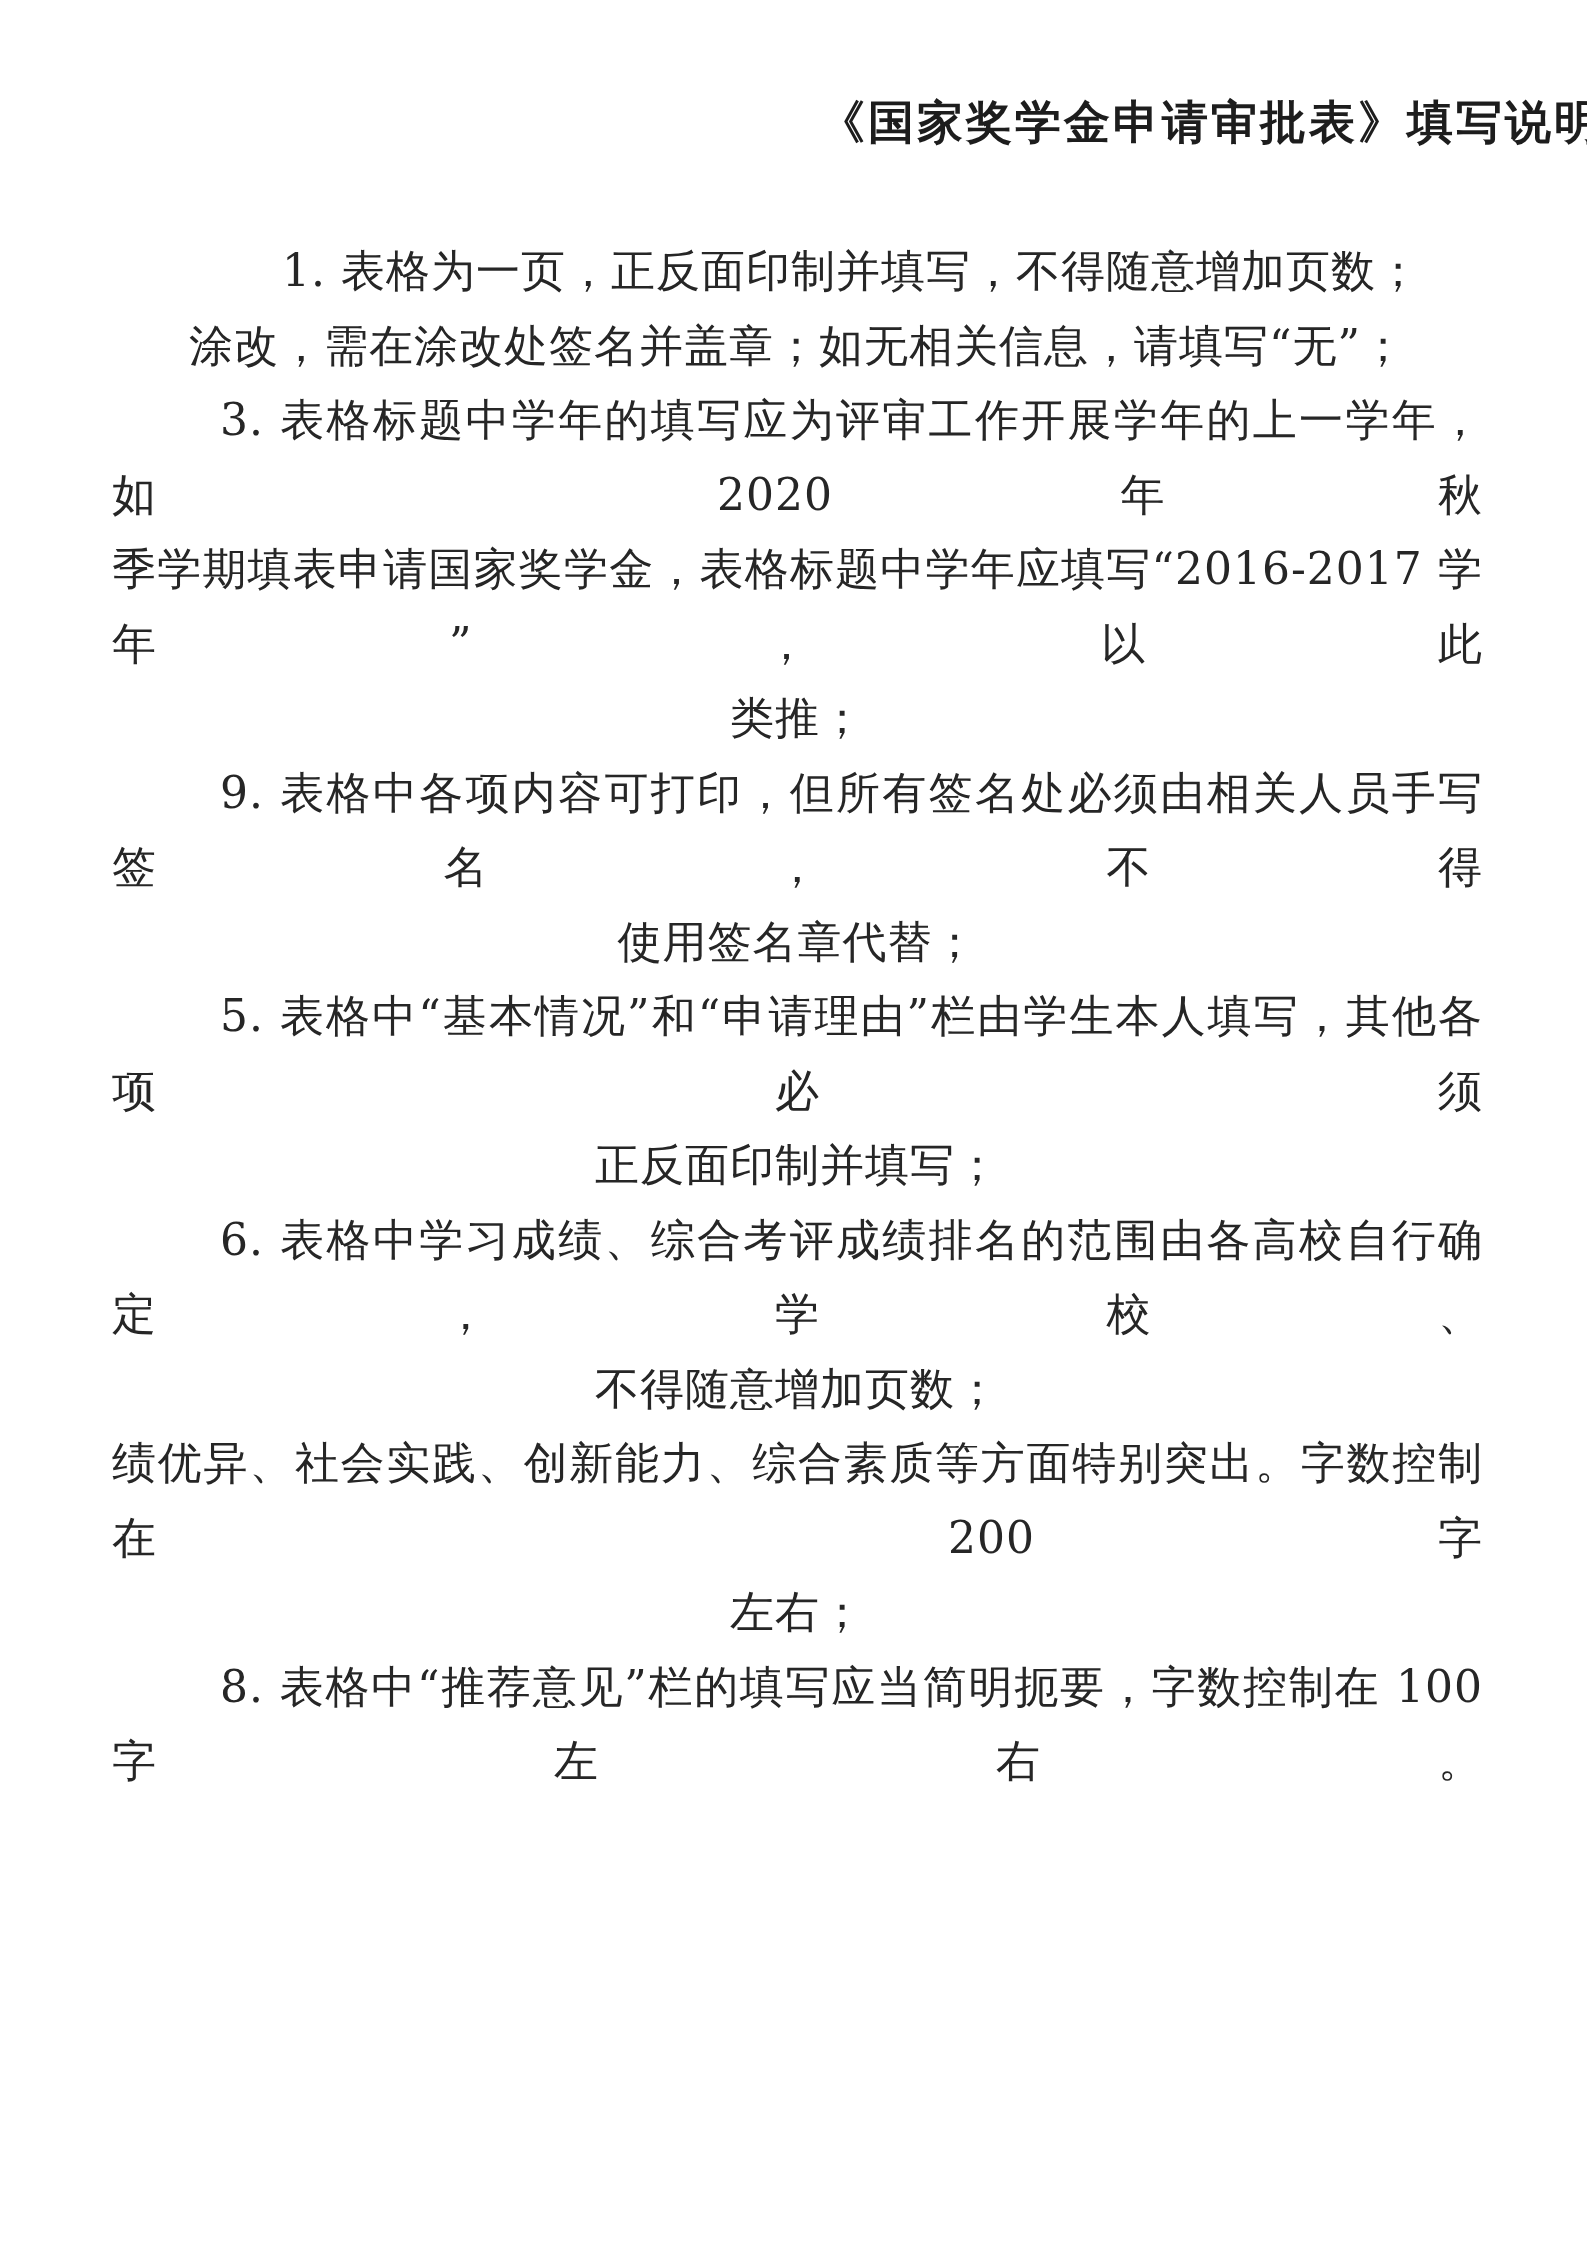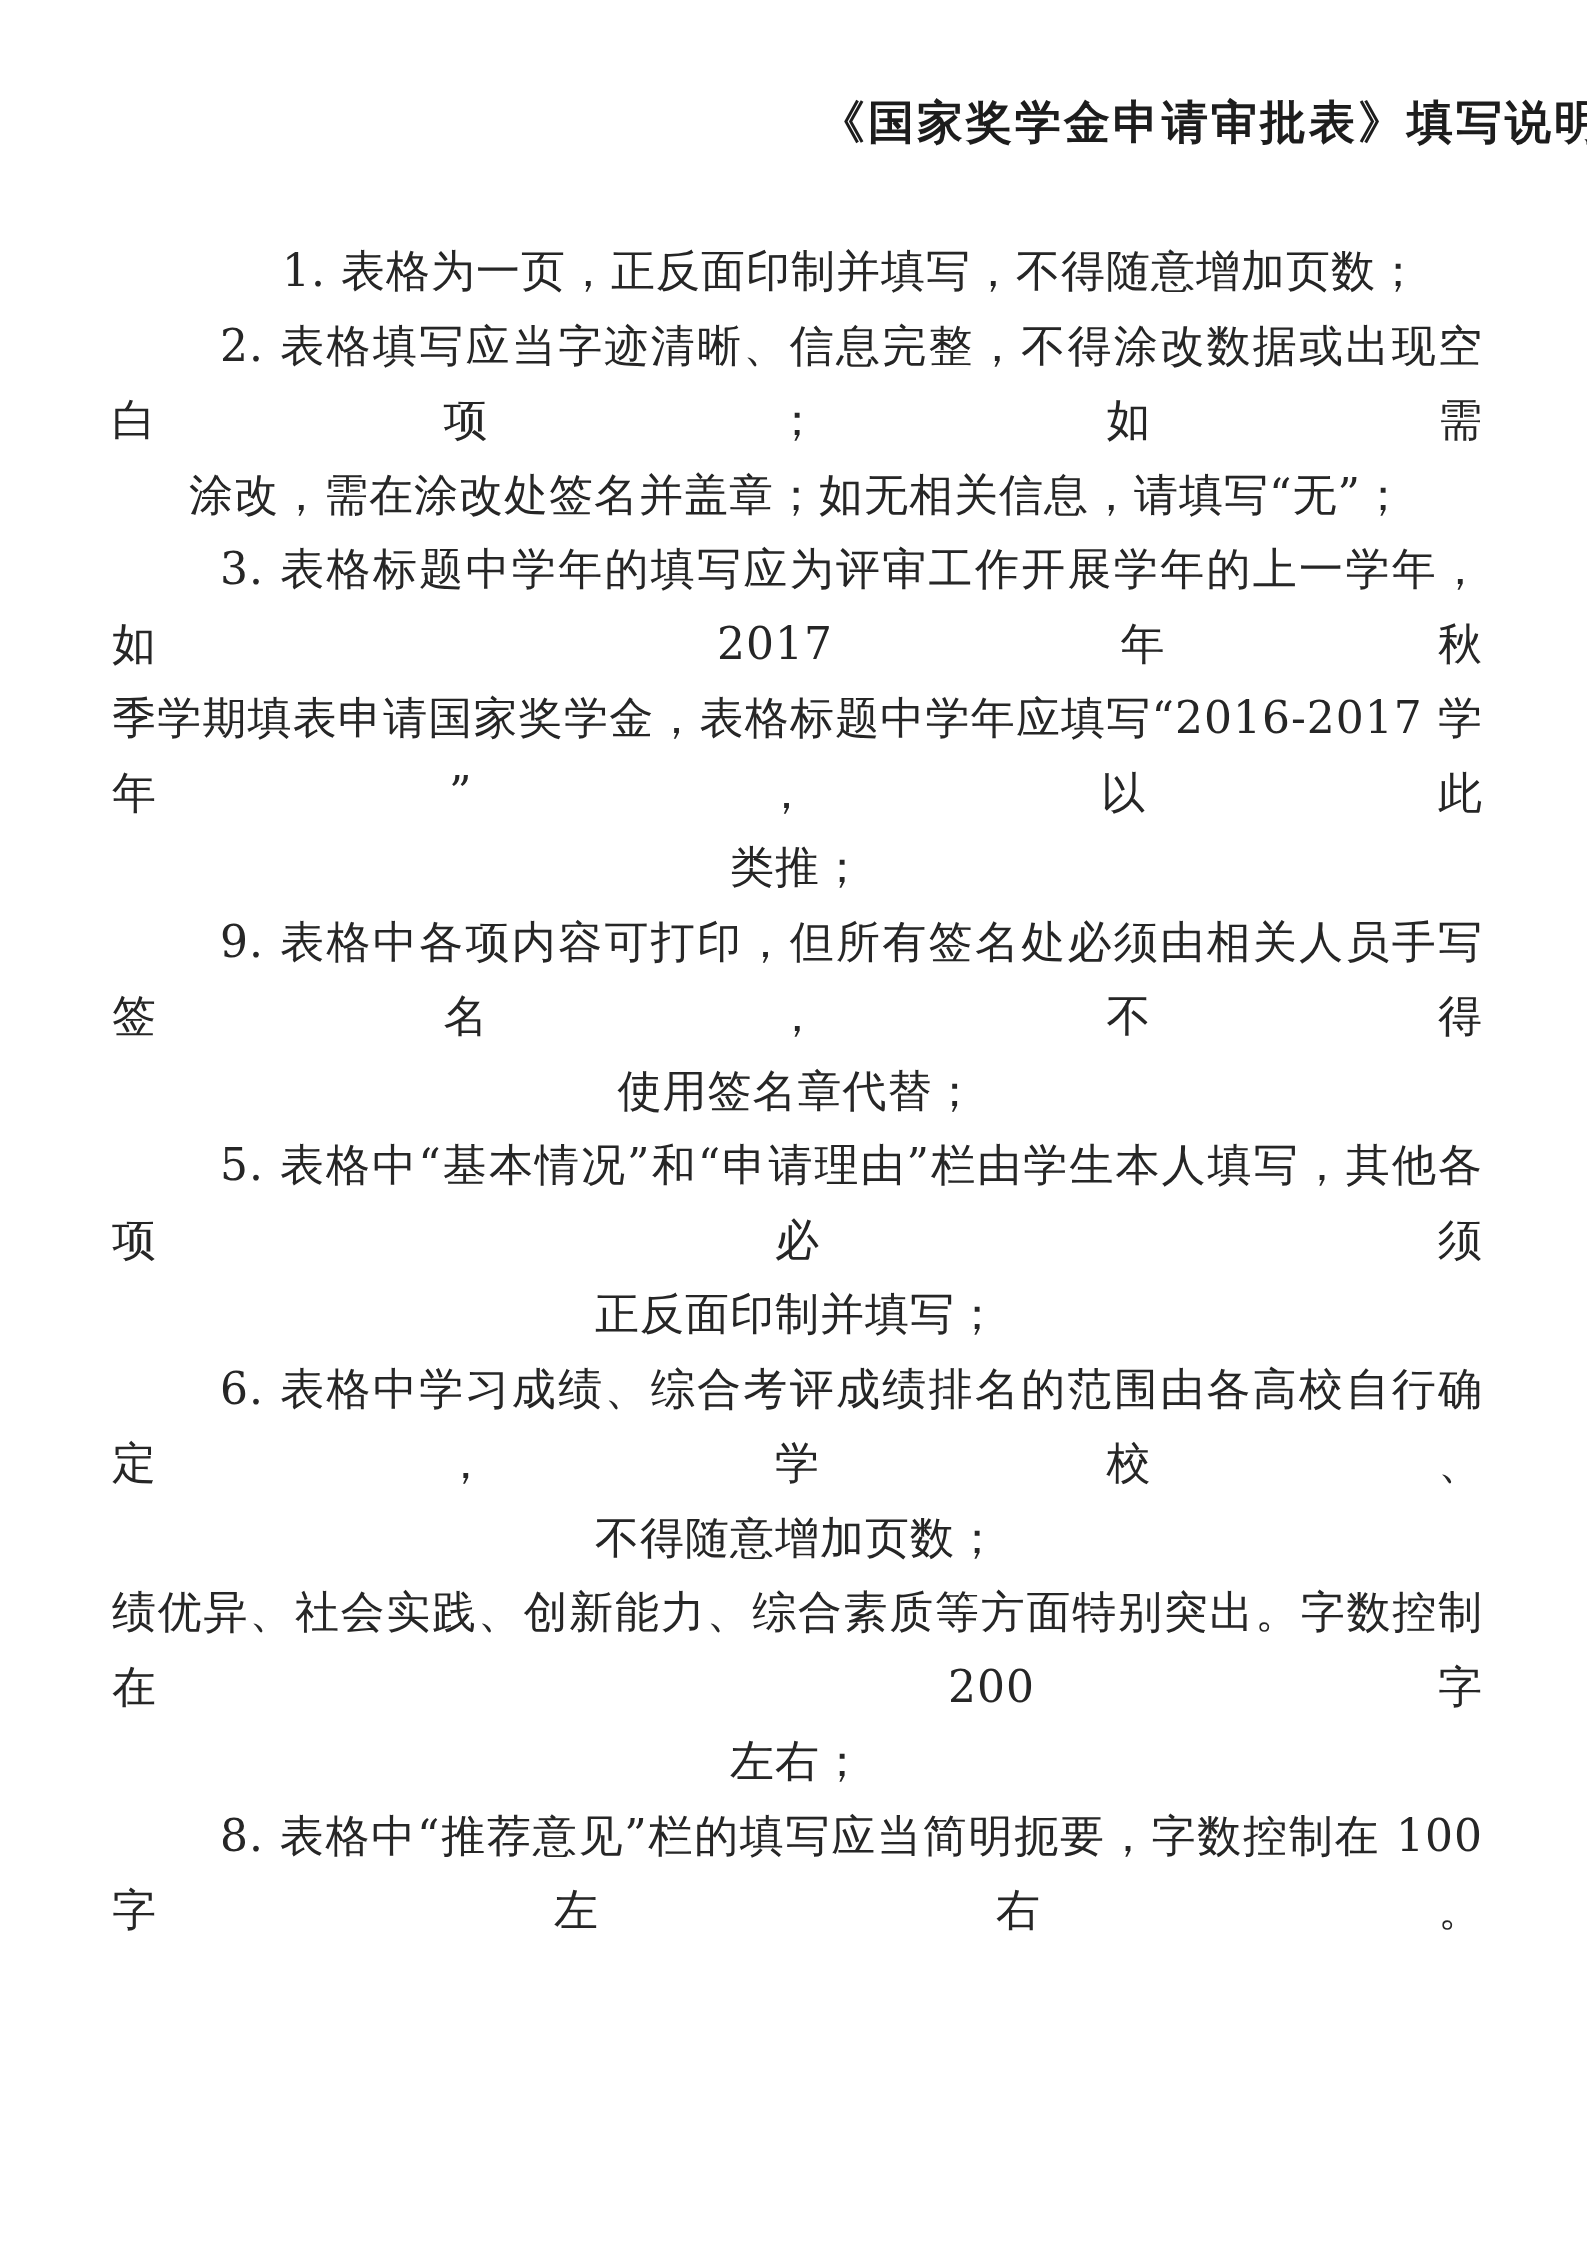--- a/index.html
+++ b/index.html
@@ -51,23 +51,22 @@
   }
 </style>
 </head>
 <body>
 
 <div class="sheet">
   <h1 class="doc-title">《国家奖学金申请审批表》填写说明</h1>
 
   <div class="instructions" id="instructions">
       <div class="line indent">1. 表格为一页，正反面印制并填写，不得随意增加页数；</div>
-      <div class="line indent full">2. 表格填写应当字迹清晰、信息完整，不得涂改数据或出现空白项；如需</div>
       <div class="line">涂改，需在涂改处签名并盖章；如无相关信息，请填写“无”；</div>
-      <div class="line indent full">3. 表格标题中学年的填写应为评审工作开展学年的上一学年，如 2017 年秋</div>
+      <div class="line indent full">3. 表格标题中学年的填写应为评审工作开展学年的上一学年，如 2020 年秋</div>
       <div class="line full">季学期填表申请国家奖学金，表格标题中学年应填写“2016-2017 学年”，以此</div>
       <div class="line">类推；</div>
       <div class="line indent full">9. 表格中各项内容可打印，但所有签名处必须由相关人员手写签名，不得</div>
       <div class="line">使用签名章代替；</div>
       <div class="line indent full">5. 表格中“基本情况”和“申请理由”栏由学生本人填写，其他各项必须</div>
       <div class="line">正反面印制并填写；</div>
       <div class="line indent full">6. 表格中学习成绩、综合考评成绩排名的范围由各高校自行确定，学校、</div>
       <div class="line">不得随意增加页数；</div>
       <div class="line full">绩优异、社会实践、创新能力、综合素质等方面特别突出。字数控制在 200 字</div>
       <div class="line">左右；</div>

